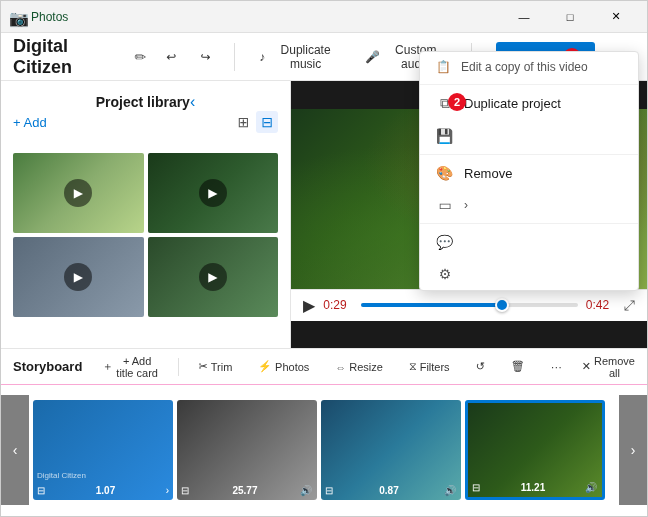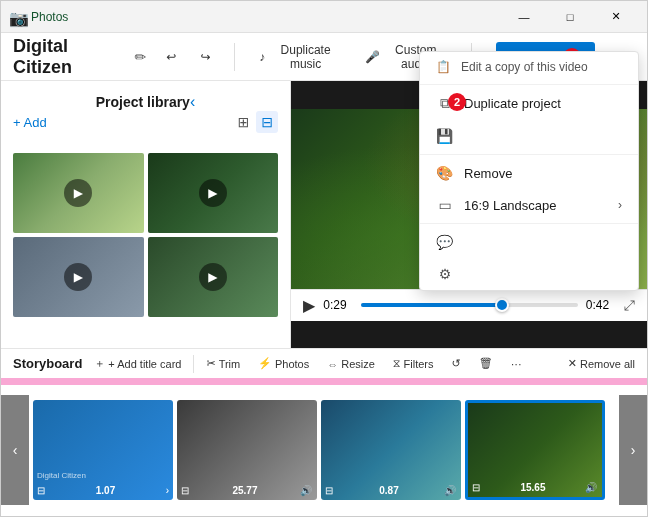--- a/index.html
+++ b/index.html
@@ -204,21 +204,21 @@
       align-items: center;
       padding: 6px 12px;
       gap: 8px;
       border-top: 1px solid #e5e5e5;
     }
     .play-btn {
       background: none; border: none; cursor: pointer;
       font-size: 16px; color: #333;
     }
     .time-label {
-      font-size: 12px; color: #000000; min-width: 30px;
+      font-size: 12px; color: #b91c1c; min-width: 30px;
     }
     .progress-bar {
       flex: 1;
       height: 4px;
       background: #e0e0e0;
       border-radius: 2px;
       position: relative;
     }
     .progress-fill {
       height: 100%;
@@ -244,22 +244,22 @@
     
     .storyboard-section {
       height: 170px;
       background: #fff;
       border-top: 1px solid #e5e5e5;
     }
     .storyboard-header {
       display: flex;
       align-items: center;
       padding: 6px 12px;
-      gap: 6px;
-      border-bottom: 7px solid #f9a8d4;
+      gap: 14px;
+      border-bottom: 1px solid #f9a8d4;
       height: 36px;
     }
     .storyboard-title {
       font-size: 13px; font-weight: 600; color: #1a1a1a;
     }
     .sb-action {
       display: flex; align-items: center; gap: 3px;
       font-size: 11px; color: #333;
       background: none; border: none; cursor: pointer;
       padding: 2px 6px;
@@ -535,21 +535,21 @@
       <div class="clip-item clip-3">
         <div class="clip-label-row">
           <span class="clip-icon">⊟</span>
           <span class="clip-duration">0.87</span>
           <span class="clip-sound">🔊</span>
         </div>
       </div>
       <div class="clip-item clip-4 selected">
         <div class="clip-label-row">
           <span class="clip-icon">⊟</span>
-          <span class="clip-duration">15.65</span>
+          <span class="clip-duration">11.21</span>
           <span class="clip-sound">🔊</span>
         </div>
       </div>
     </div>
     <button class="nav-arrow">›</button>
   </div>
 </div>
 
 <div class="dropdown-menu">
   <div class="menu-header-item">
@@ -565,21 +565,20 @@
   <div class="menu-item">
     <span class="menu-item-icon">💾</span>
   </div>
   <div class="menu-divider"></div>
   <div class="menu-item">
     <span class="menu-item-icon">🎨</span>
     <span class="menu-item-label">Remove</span>
   </div>
   <div class="menu-item">
     <span class="menu-item-icon">▭</span>
-    <span class="menu-item-label">16:9 Landscape</span>
     <span class="menu-item-arrow">›</span>
   </div>
   <div class="menu-divider"></div>
   <div class="menu-item">
     <span class="menu-item-icon">💬</span>
   </div>
   <div class="menu-item">
     <span class="menu-item-icon">⚙</span>
   </div>
 </div>

